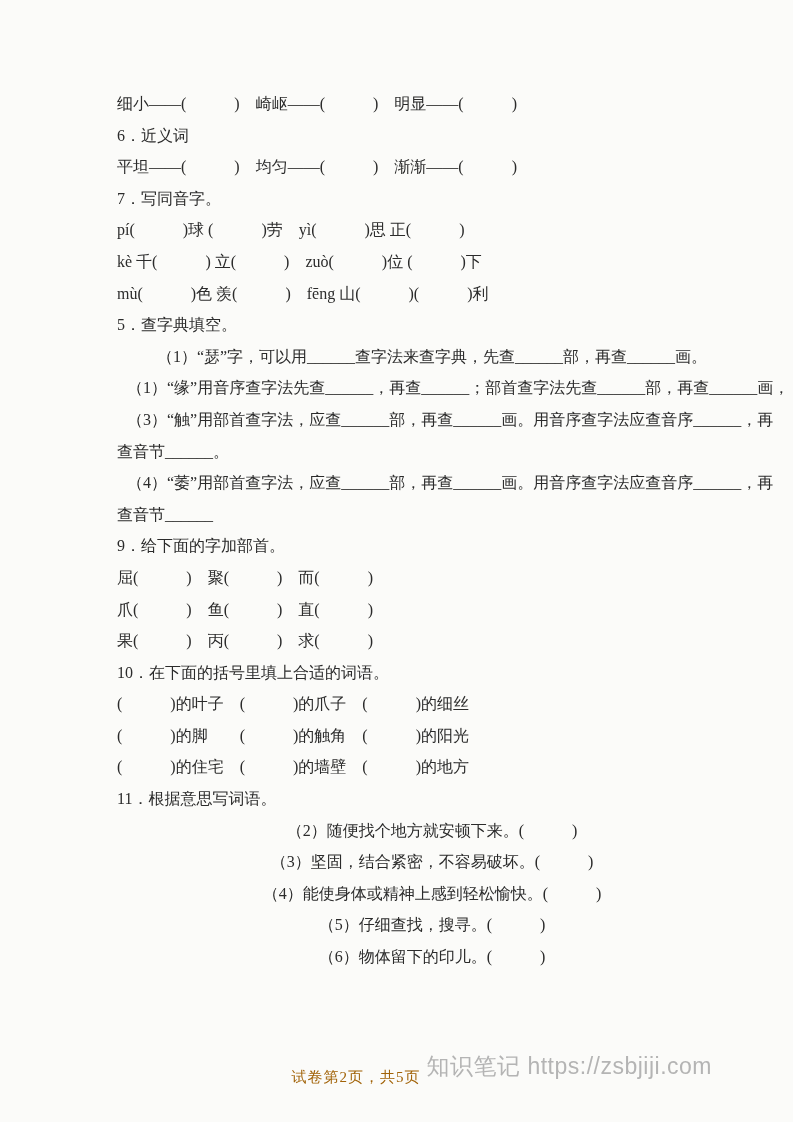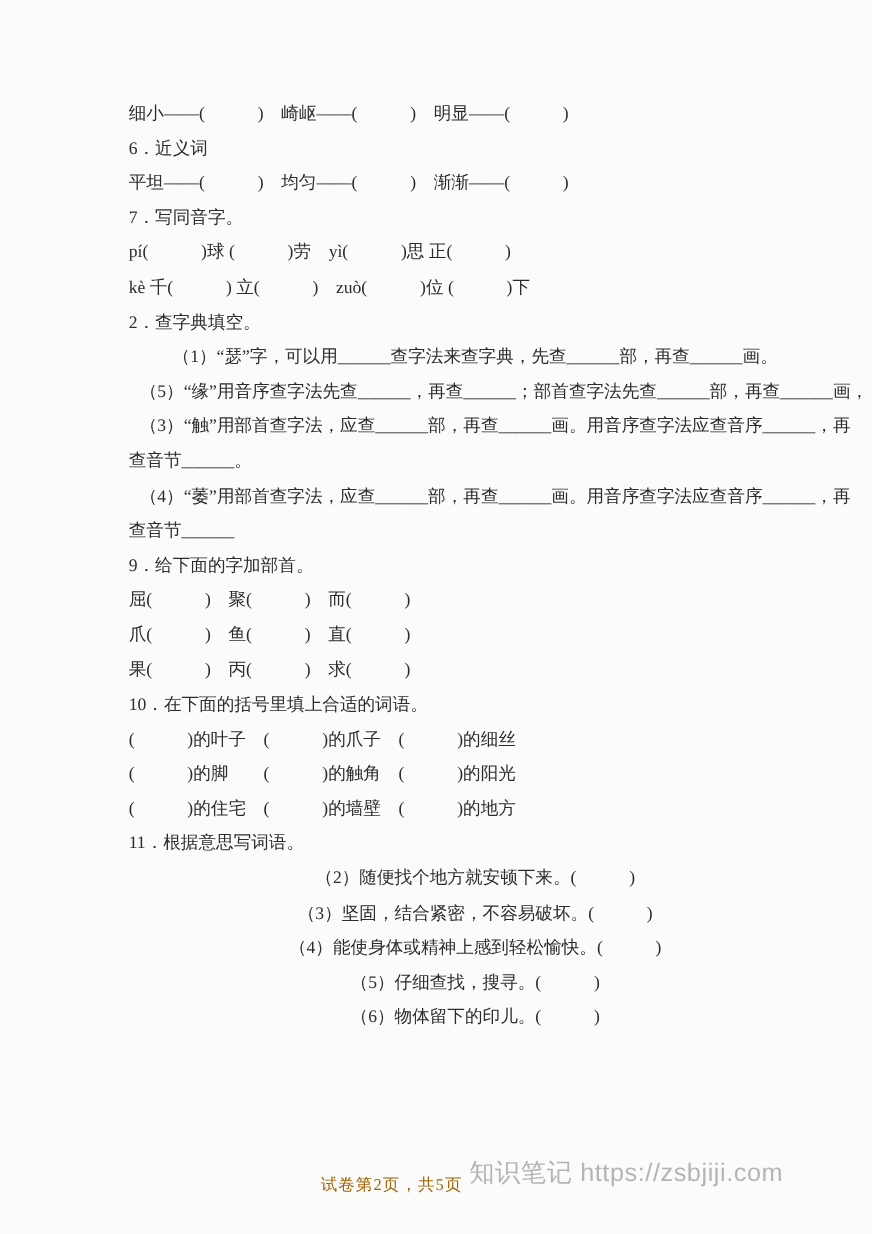--- a/index.html
+++ b/index.html
@@ -40,24 +40,25 @@
   <div class="content">
 
     <div class="line">细小——(　　　)　崎岖——(　　　)　明显——(　　　)</div>
 
     <div class="line">6．近义词</div>
     <div class="line">平坦——(　　　)　均匀——(　　　)　渐渐——(　　　)</div>
 
     <div class="line">7．写同音字。</div>
     <div class="line">pí(　　　)球 (　　　)劳　yì(　　　)思 正(　　　)</div>
     <div class="line">kè 千(　　　) 立(　　　)　zuò(　　　)位 (　　　)下</div>
+    <div class="line">mù(　　　)色 羡(　　　)　fēng 山(　　　)(　　　)利</div>
 
-    <div class="line">2．查字典填空。</div>
+    <div class="line">5．查字典填空。</div>
     <div class="line indent">（1）“瑟”字，可以用______查字法来查字典，先查______部，再查______画。</div>
-    <div class="line indent">（5）“缘”用音序查字法先查______，再查______；部首查字法先查______部，再查______画，</div>
+    <div class="line indent">（1）“缘”用音序查字法先查______，再查______；部首查字法先查______部，再查______画，</div>
     <div class="line indent">（3）“触”用部首查字法，应查______部，再查______画。用音序查字法应查音序______，再</div>
     <div class="line">查音节______。</div>
     <div class="line indent">（4）“萎”用部首查字法，应查______部，再查______画。用音序查字法应查音序______，再</div>
     <div class="line">查音节______</div>
 
     <div class="line">9．给下面的字加部首。</div>
     <div class="line">屈(　　　)　聚(　　　)　而(　　　)</div>
     <div class="line">爪(　　　)　鱼(　　　)　直(　　　)</div>
     <div class="line">果(　　　)　丙(　　　)　求(　　　)</div>
 

